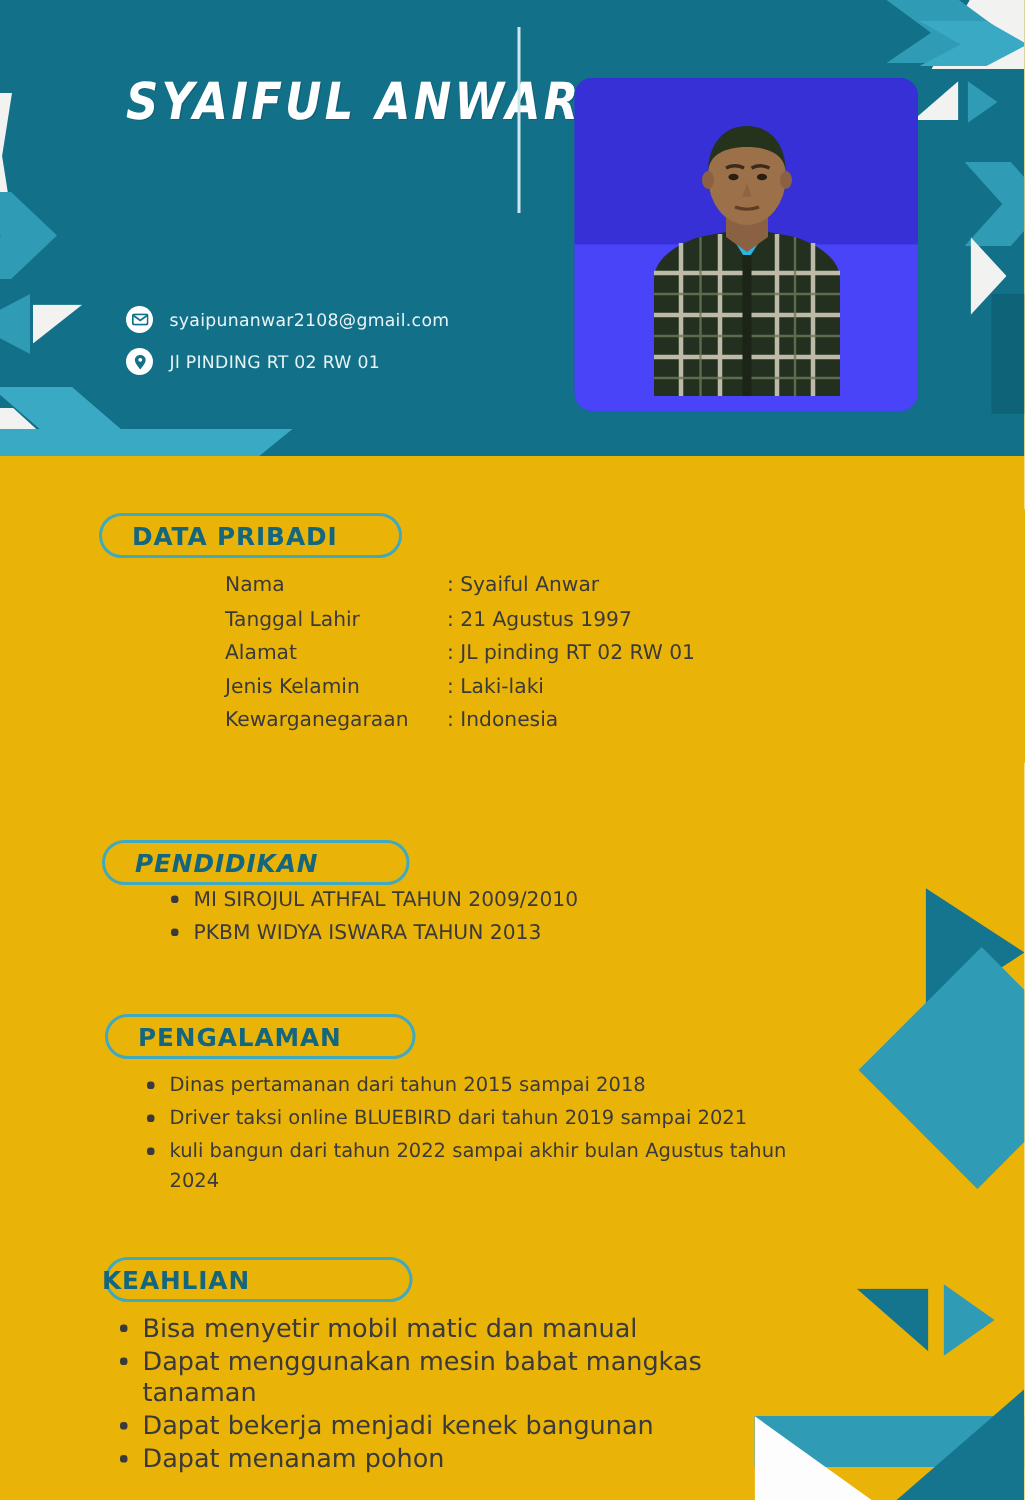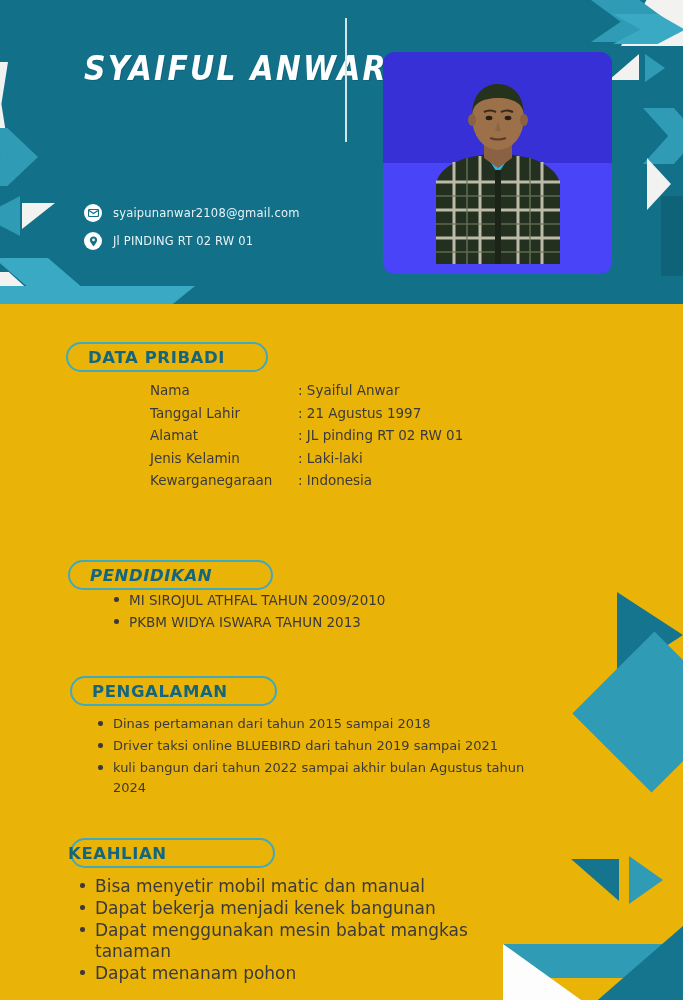--- a/index.html
+++ b/index.html
@@ -501,19 +501,19 @@
       <li>Dinas pertamanan  dari tahun 2015 sampai 2018</li>
       <li>Driver taksi online BLUEBIRD dari tahun 2019 sampai 2021</li>
       <li>kuli bangun dari tahun 2022 sampai akhir bulan Agustus tahun 2024</li>
     </ul>
 
     <div class="pill" id="pill-skill">
       <span class="pill-text">KEAHLIAN</span>
     </div>
     <ul class="blist" id="list-skill">
       <li>Bisa menyetir mobil matic dan manual</li>
+      <li>Dapat menggunakan mesin babat mangkas tanaman</li>
       <li>Dapat bekerja menjadi kenek bangunan</li>
-      <li>Dapat menggunakan mesin babat mangkas tanaman</li>
       <li>Dapat menanam pohon</li>
     </ul>
 
   </div>
 </div>
 
 </body></html>

